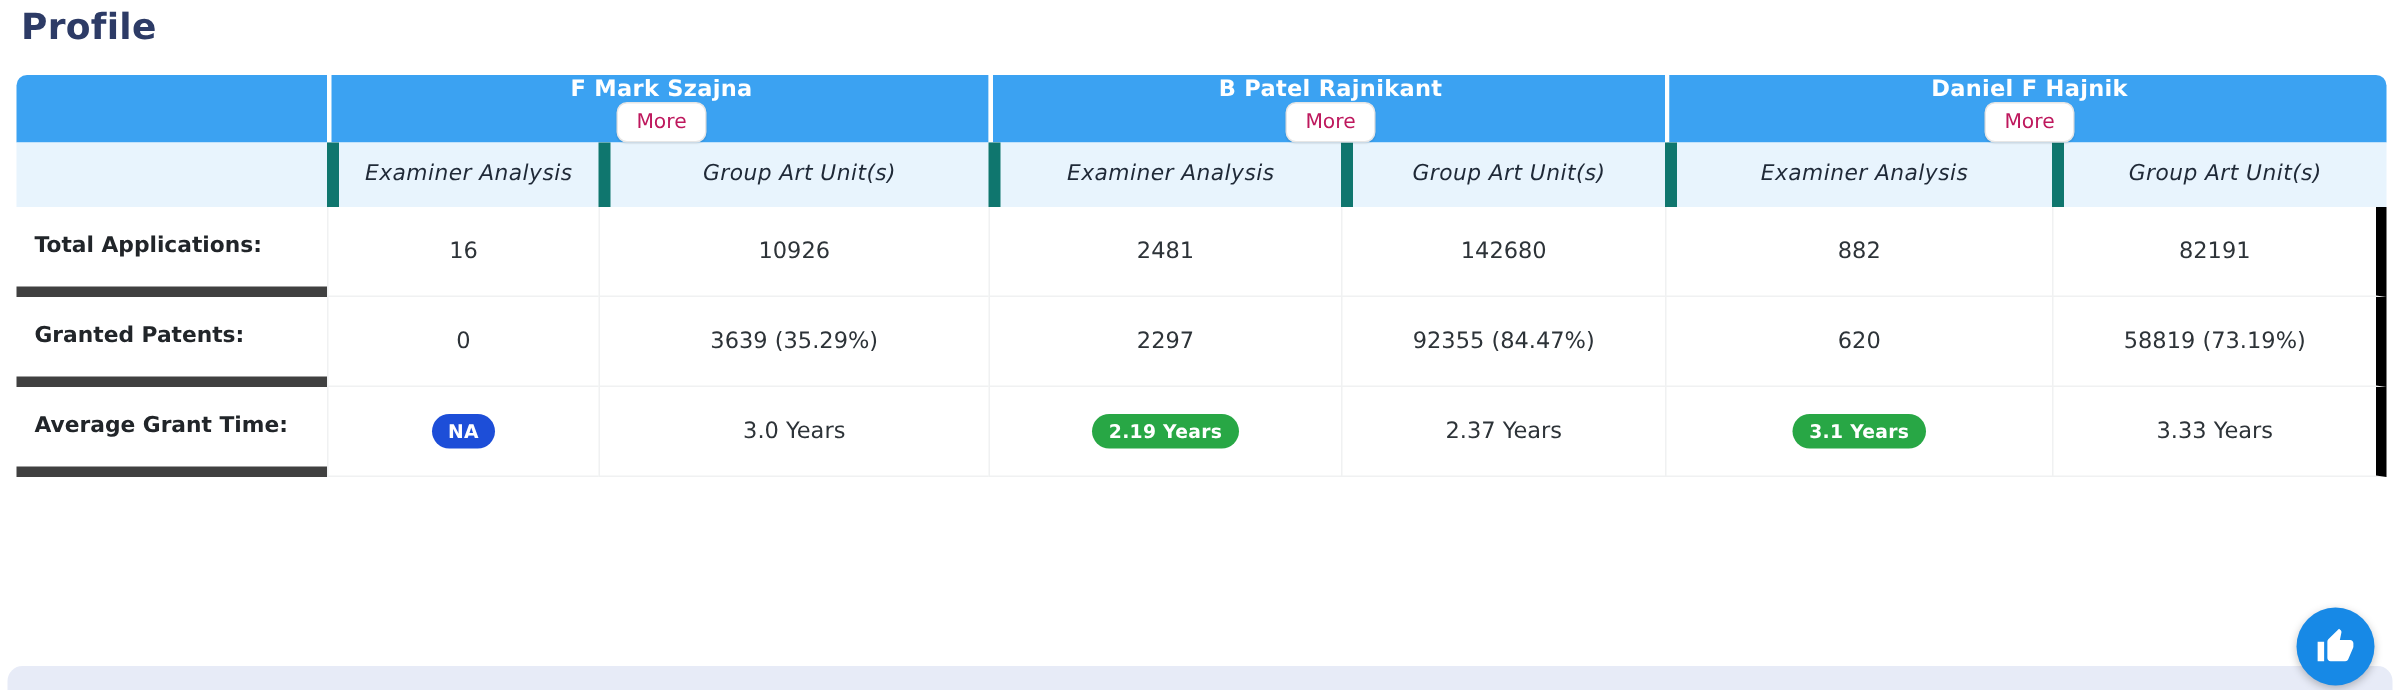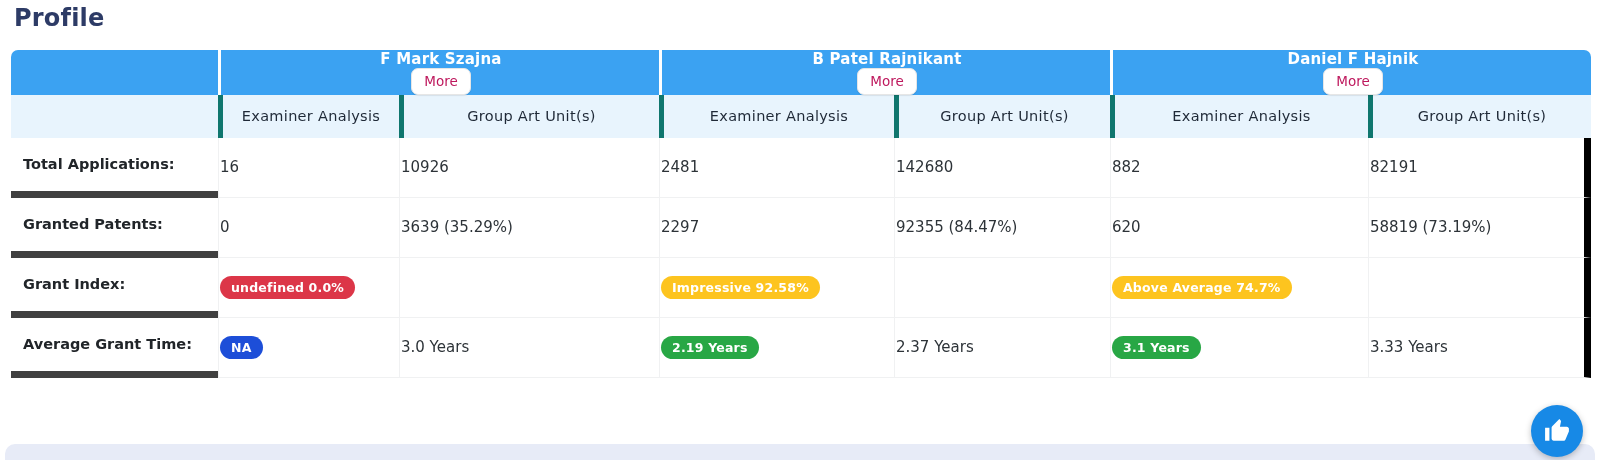--- a/index.html
+++ b/index.html
@@ -38,30 +38,30 @@
     font-family:inherit;font-size:13.5px;color:#be185d;
     padding:4px 12px;line-height:1.25;cursor:pointer;
     box-shadow:0 1px 1px rgba(0,0,0,.08);
   }
   
   th.subhead, th.subhead-corner{
     background:#e8f4fd;height:41px;vertical-align:middle;
     font-size:14.5px;font-weight:500;color:#1f2937;letter-spacing:.3px;
     text-align:center;
   }
-  th.subhead{border-left:5px solid #0f766e;}
+  th.subhead{border-left:8px solid #0f766e;font-style:italic;}
   
   tbody th.row-label{
     text-align:left;vertical-align:middle;
     padding:8px 10px 8px 12px;height:37px;
     font-size:14.5px;font-weight:700;color:#212529;line-height:1.45;
     background:#ffffff;border-bottom:7px solid #404040;
   }
   tbody td.value-cell{
-    vertical-align:middle;height:37px;
+    text-align:center;vertical-align:middle;height:37px;
     font-size:15px;color:#2d3338;background:#ffffff;
     border-bottom:1px solid #f0f1f2;border-left:1px solid #f0f1f2;
   }
   tbody td.value-cell:last-child{border-right:7px solid #000000;}
   
   .badge{
     display:inline-block;border-radius:999px;padding:4px 11px;
     font-size:12.5px;font-weight:700;color:#ffffff;letter-spacing:.2px;
     white-space:nowrap;
   }
@@ -144,29 +144,20 @@
         <tr>
           <th class="row-label">Granted Patents:</th>
           <td class="value-cell">0</td>
           <td class="value-cell">3639 (35.29%)</td>
           <td class="value-cell">2297</td>
           <td class="value-cell">92355 (84.47%)</td>
           <td class="value-cell">620</td>
           <td class="value-cell">58819 (73.19%)</td>
         </tr>
         <tr>
-          <th class="row-label">Grant Index:</th>
-          <td class="value-cell"><span class="badge badge-red">undefined 0.0%</span></td>
-          <td class="value-cell"></td>
-          <td class="value-cell"><span class="badge badge-yellow">Impressive 92.58%</span></td>
-          <td class="value-cell"></td>
-          <td class="value-cell"><span class="badge badge-yellow">Above Average 74.7%</span></td>
-          <td class="value-cell"></td>
-        </tr>
-        <tr>
           <th class="row-label">Average Grant Time:</th>
           <td class="value-cell"><span class="badge badge-na">NA</span></td>
           <td class="value-cell">3.0 Years</td>
           <td class="value-cell"><span class="badge badge-green">2.19 Years</span></td>
           <td class="value-cell">2.37 Years</td>
           <td class="value-cell"><span class="badge badge-green">3.1 Years</span></td>
           <td class="value-cell">3.33 Years</td>
         </tr>
       </tbody>
   </table>

